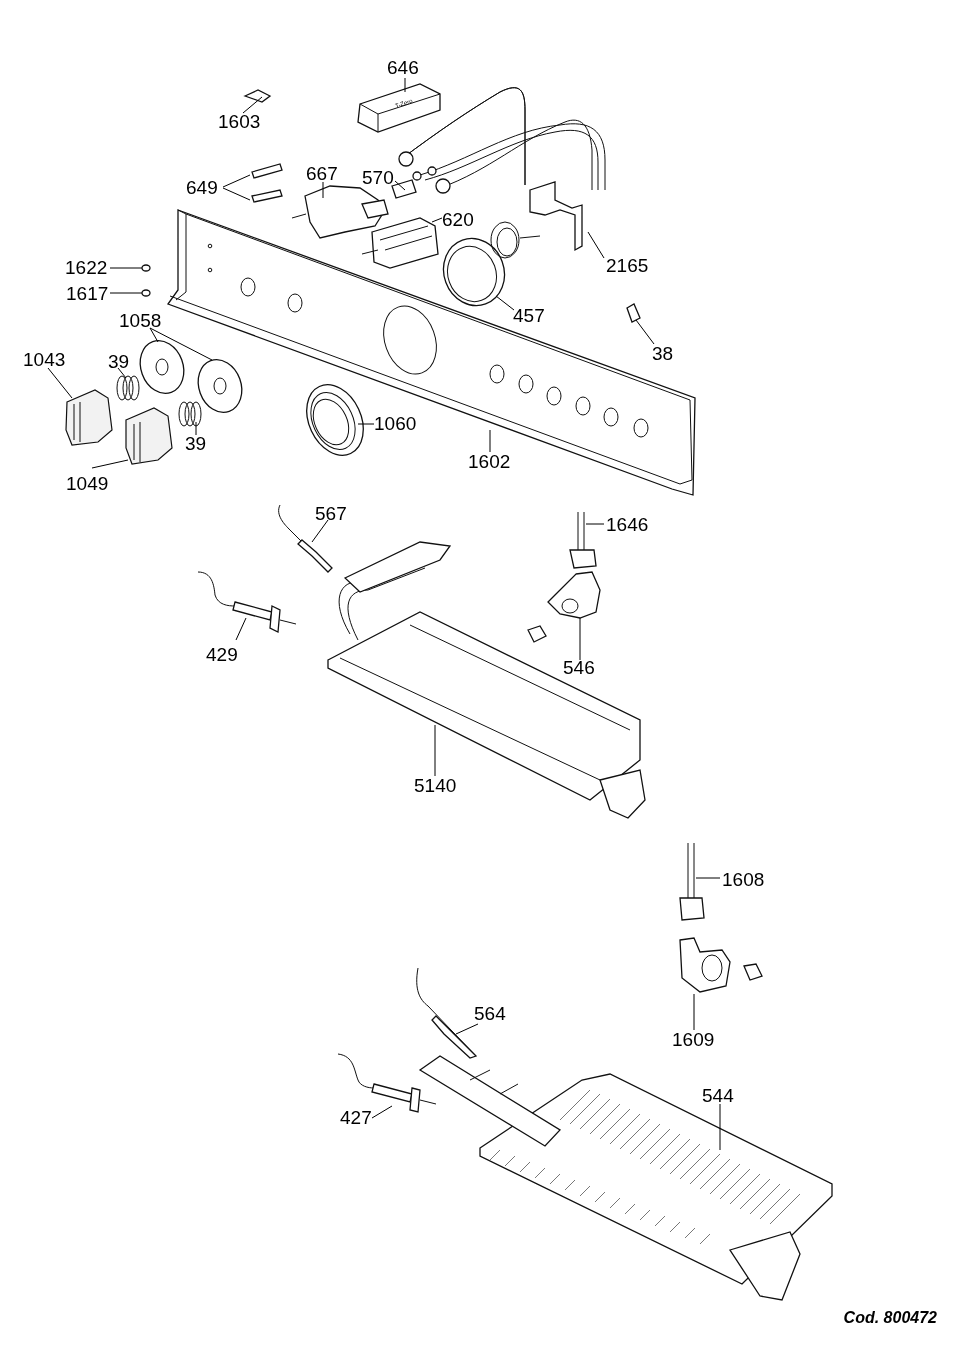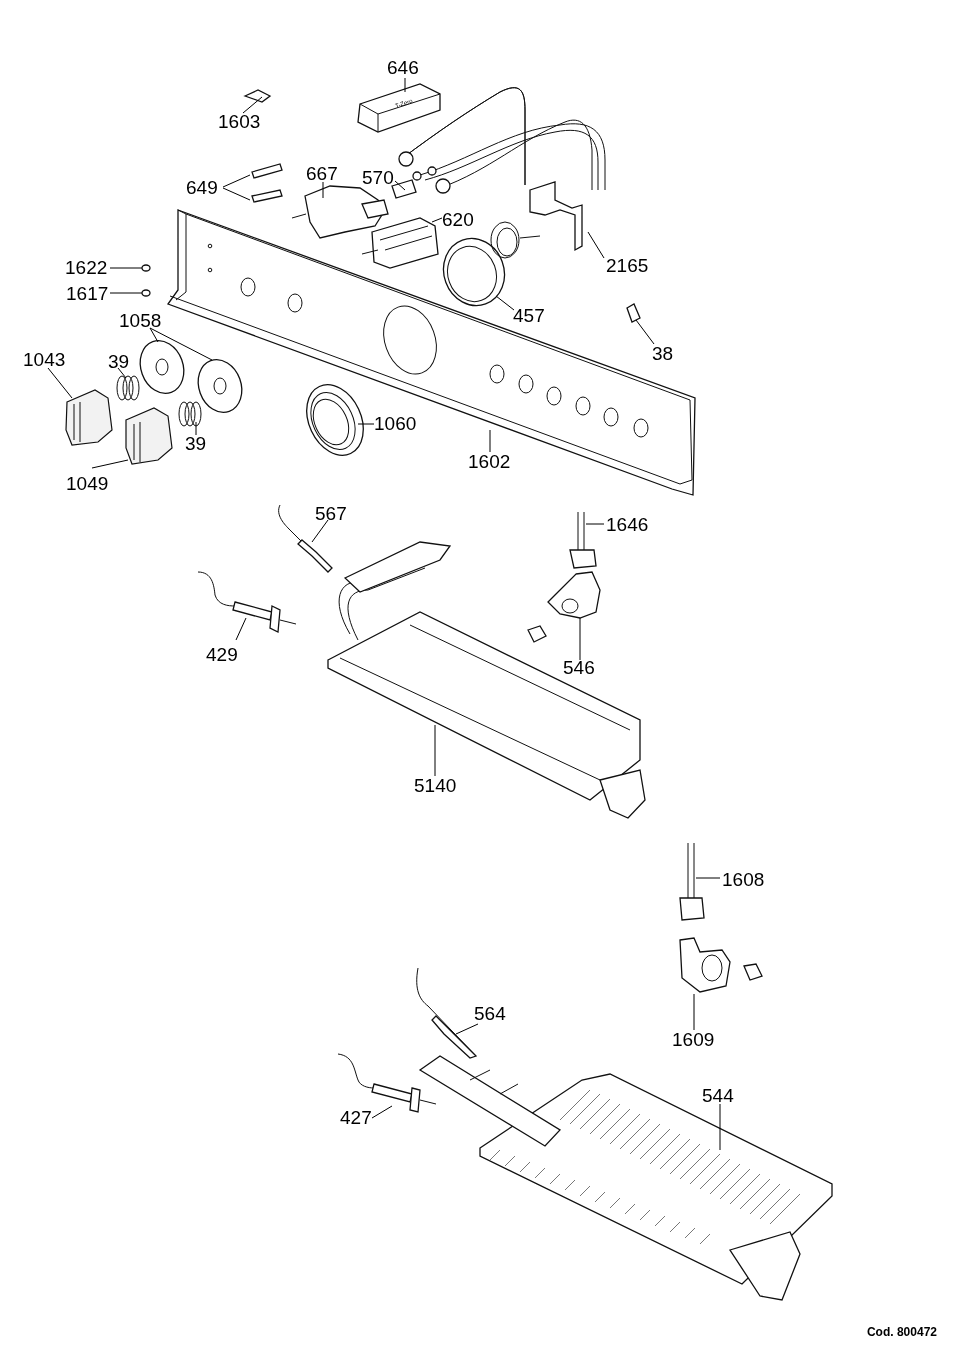--- a/index.html
+++ b/index.html
@@ -1,21 +1,21 @@
 <!DOCTYPE html>
 <html><head>
 <meta charset="utf-8">
 <style>
   html, body { margin:0; padding:0; background:#ffffff; }
   body { width:954px; height:1351px; position:relative; overflow:hidden;
          font-family:"Liberation Sans", sans-serif; color:#000; }
   #diagram { position:absolute; left:0; top:0; }
   .lbl { font-family:"Liberation Sans", sans-serif; font-size:19px; fill:#000; }
-  .code { position:absolute; right:17px; bottom:12px; font-weight:bold; font-size:12px;
-          font-family:"Liberation Sans", sans-serif; }
+  .code { position:absolute; right:17px; bottom:24px; font-weight:bold; font-size:16px;
+          font-family:"Liberation Sans", sans-serif;font-style:italic; }
   .part { fill:#fff; stroke:#111; stroke-width:1.3; }
   .thin { fill:none; stroke:#111; stroke-width:1; }
   .lead { stroke:#000; stroke-width:1; fill:none; }
   .shade { fill:#f2f2f2; stroke:#111; stroke-width:1.2; }
 </style>
 </head>
 <body>
 
 <svg id="diagram" width="954" height="1351" viewBox="0 0 954 1351">
 

